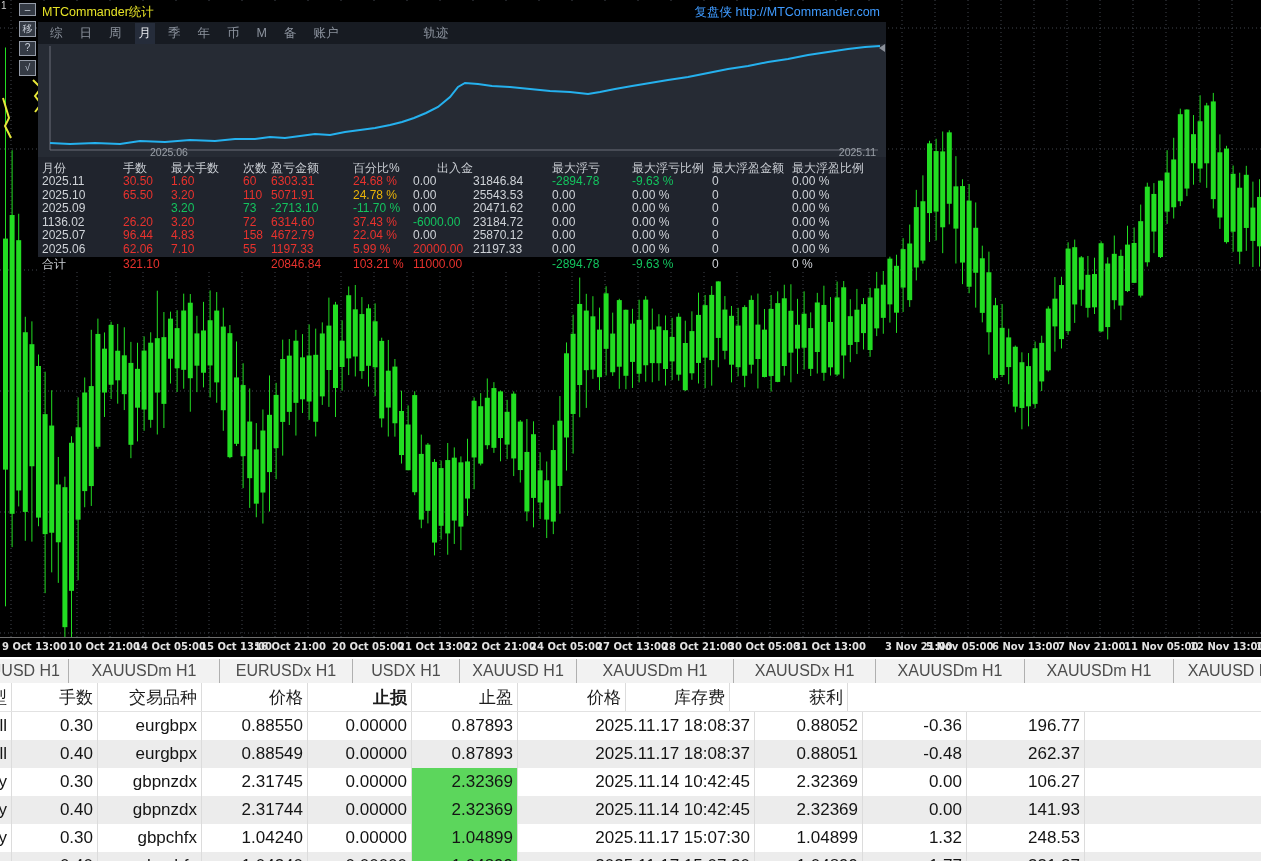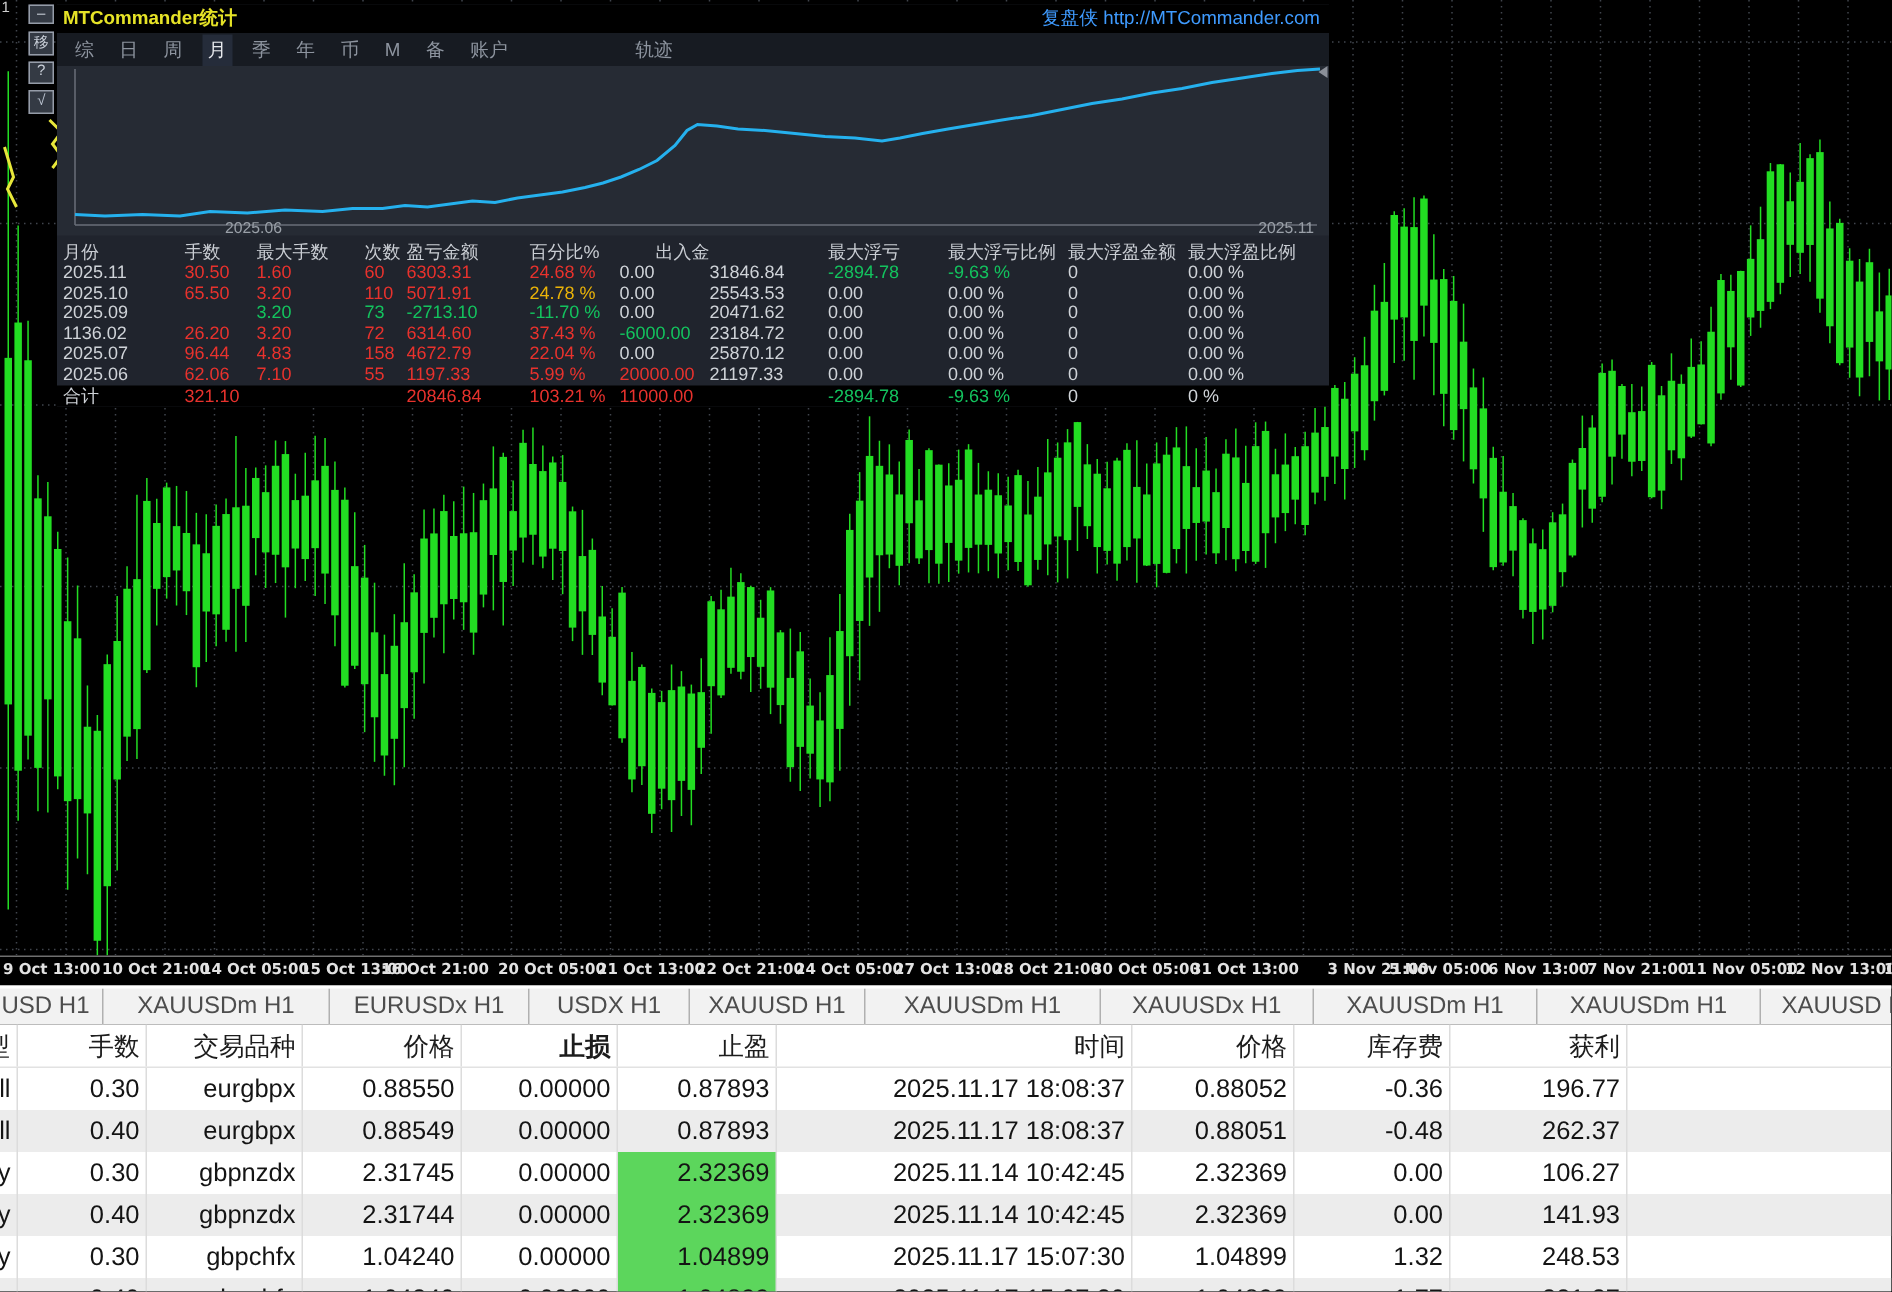--- a/index.html
+++ b/index.html
@@ -32,21 +32,21 @@
   .tt-cell { flex:0 0 auto; text-align:right; padding-right:4px; overflow:hidden; white-space:nowrap;
              border-right:1px solid #dcdcdc; height:100%; }
   .tt-cell.clip-left { direction:rtl; }
   .tt-cell.tp-green { background:#5cd65c; }
   .tt-cell.filler { border-right:none; }
 
   
   #panel { position:absolute; left:38px; top:3px; width:848px; height:268px; background:#20242d;
            z-index:10; }
   .p-title { height:19px; background:#000; display:flex; align-items:center; padding:0 6px 0 4px; }
-  .p-title .ttl { color:#e6e327; font-size:12.5px; font-weight:700; }
+  .p-title .ttl { color:#e6e327; font-size:12.5px; font-weight:400; }
   .p-title .wm { margin-left:auto; color:#3f9bff; font-size:12.5px; }
   .p-menu { height:22px; background:#171b22; display:flex; align-items:center; padding-left:8px; }
   .p-menu .mi { color:#8d949f; font-size:12.5px; margin-right:9px; padding:2px 4px; cursor:default; }
   .p-menu .mi.sel { background:#252c3a; color:#e8eaee; }
   .p-menu .mi.right { margin-left:68px; }
   .p-chart { position:relative; height:113px; background:#262b34; }
   .p-chart .xlab { position:absolute; bottom:-1px; color:#9aa0a8; font-size:10.5px; }
   .p-chart .xlab.l1 { left:112px; }
   .p-chart .xlab.l2 { right:10px; }
 
@@ -539,21 +539,20 @@
     </div>
 
   <div id="tradetable">
       <div class="tt-row hdr">
         <div class="tt-cell clip-left" style="width: 12px;">类型</div>
         <div class="tt-cell" style="width: 86px;">手数</div>
         <div class="tt-cell" style="width: 104px;">交易品种</div>
         <div class="tt-cell" style="width: 106px;">价格</div>
         <div class="tt-cell" style="width: 104px; font-weight: bold;">止损</div>
         <div class="tt-cell" style="width: 106px;">止盈</div>
-        <div class="tt-cell" style="width: 237px;">时间</div>
         <div class="tt-cell" style="width: 108px;">价格</div>
         <div class="tt-cell" style="width: 104px;">库存费</div>
         <div class="tt-cell" style="width: 118px;">获利</div>
         <div class="tt-cell filler" style="width: 176px;"></div>
       </div>
       <div class="tt-row ">
         <div class="tt-cell clip-left" style="width: 12px;">sell</div>
         <div class="tt-cell" style="width: 86px;">0.30</div>
         <div class="tt-cell" style="width: 104px;">eurgbpx</div>
         <div class="tt-cell" style="width: 106px;">0.88550</div>

